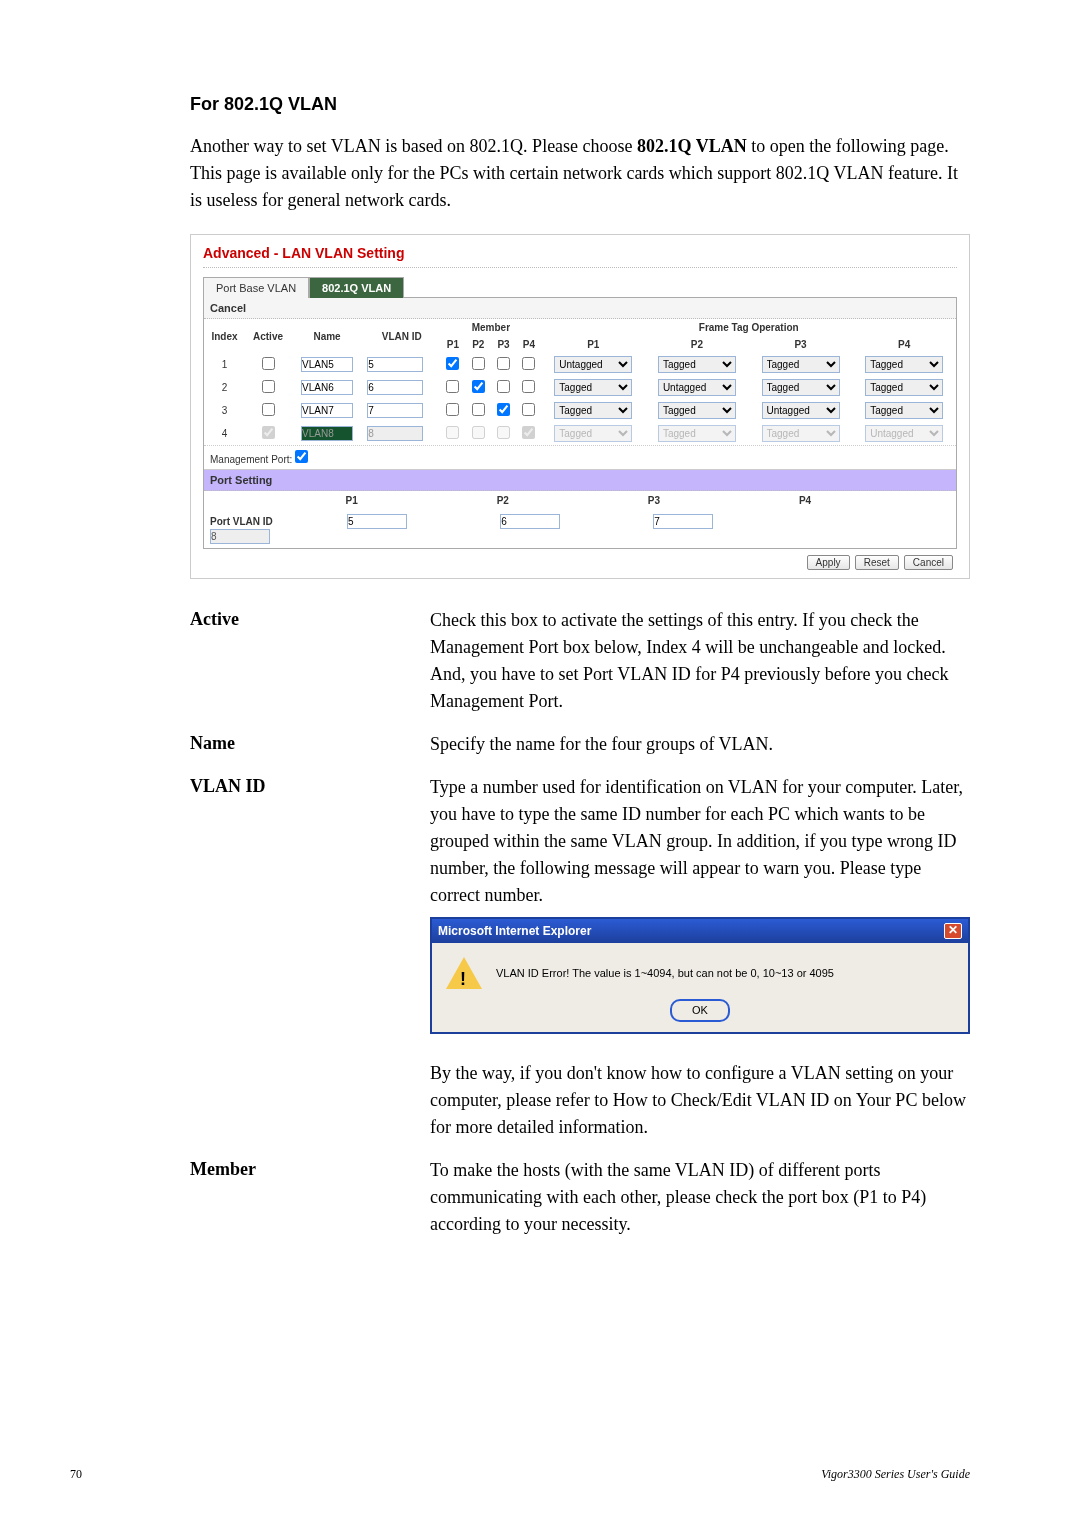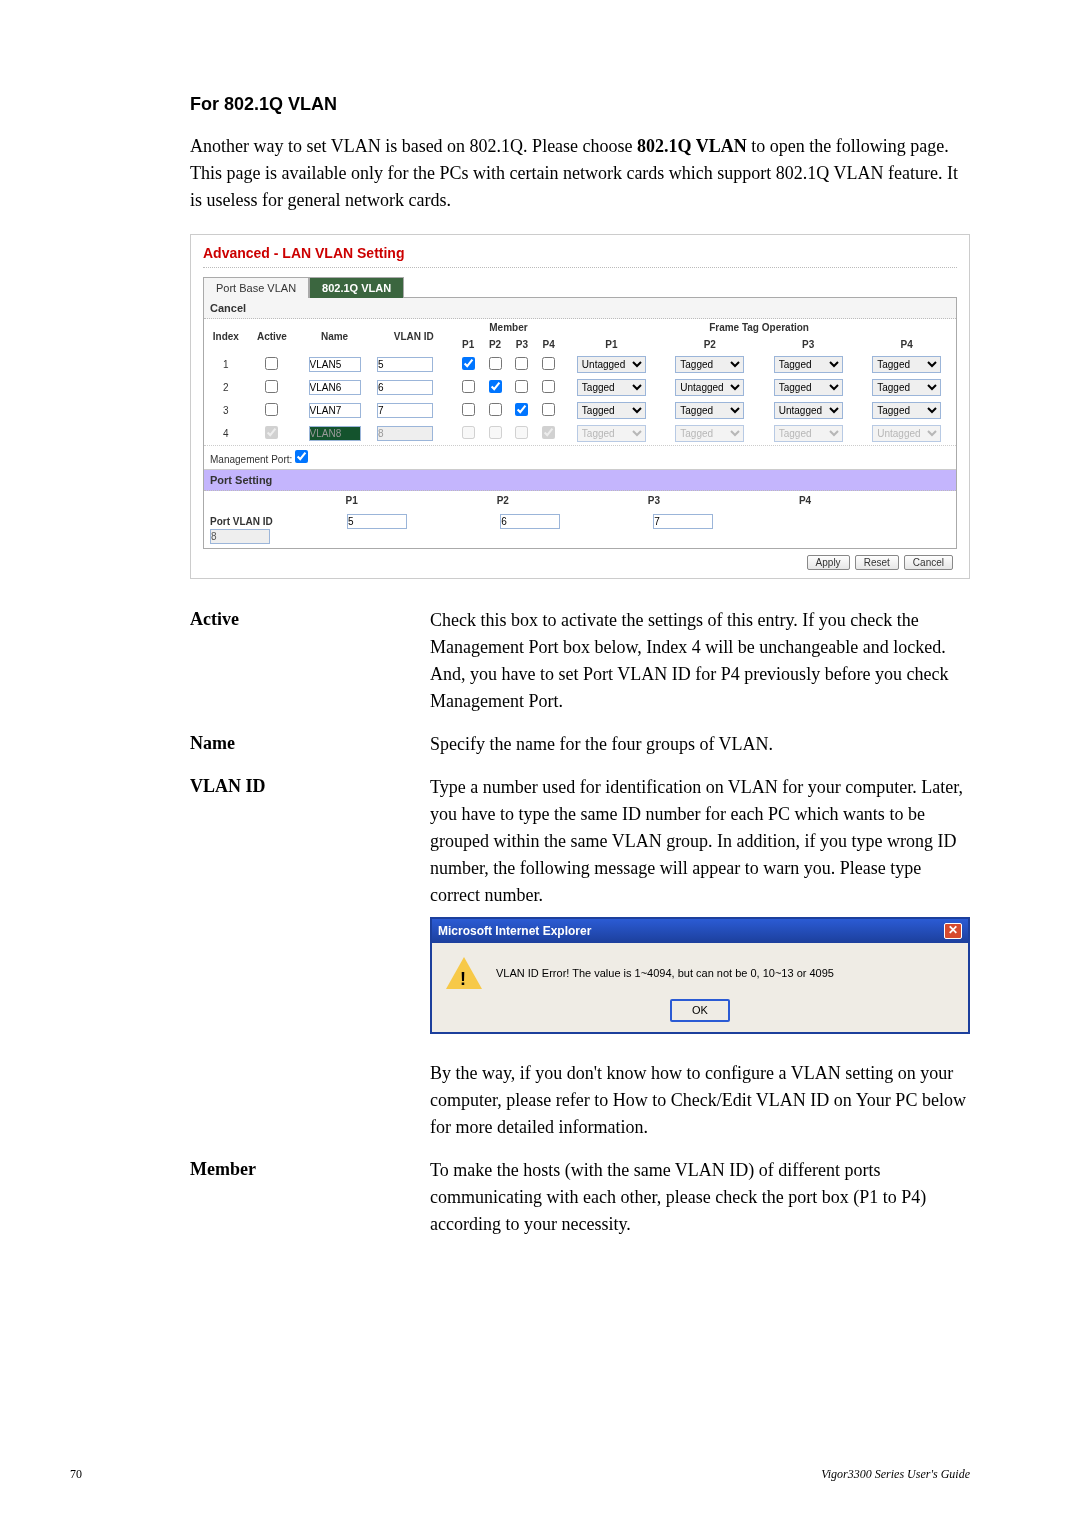--- a/index.html
+++ b/index.html
@@ -85,21 +85,21 @@
     font-size: 10px;
   }
   table.grid th, table.grid td {
     padding: 3px 4px;
     text-align: center;
     white-space: nowrap;
   }
   table.grid th { font-weight: bold; }
   .name-in { width: 52px; font-size: 10px; height: 15px; border:1px solid #9bb5d9; }
   .vid-in  { width: 56px; font-size: 10px; height: 15px; border:1px solid #9bb5d9;}
-  .sel { font-size: 10px; width: 69px; height: 17px; border:1px solid #9bb5d9;}
+  .sel { font-size: 10px; width: 78px; height: 17px; border:1px solid #9bb5d9;}
   input[type=checkbox].cb { width: 13px; height: 13px; }
   .mgmt-row { padding: 4px 6px; font-size: 10px; border-top:1px dotted #ccc;}
   .psettitle {
     font-weight: bold;
     padding: 4px 6px;
     border-top: 1px solid #ccc;
     border-bottom: 1px dotted #bbb;
     background: #c4b5fd;
   }
   .pset-row { padding: 4px 6px; }
@@ -192,21 +192,21 @@
     text-align: center;
     padding: 0 0 10px 0;
     background: #efece5;
   }
   .dlg-ok {
     display: inline-block;
     border: 2px solid #2b5bd4;
     padding: 1px 20px;
     background: #efece5;
     font-size: 11px;
-    border-radius: 2px;
+    border-radius: 10px;
   }
 
   .footer {
     position: absolute;
     bottom: 46px;
     left: 70px;
     right: 110px;
     display: flex;
     justify-content: space-between;
     font-size: 12px;

